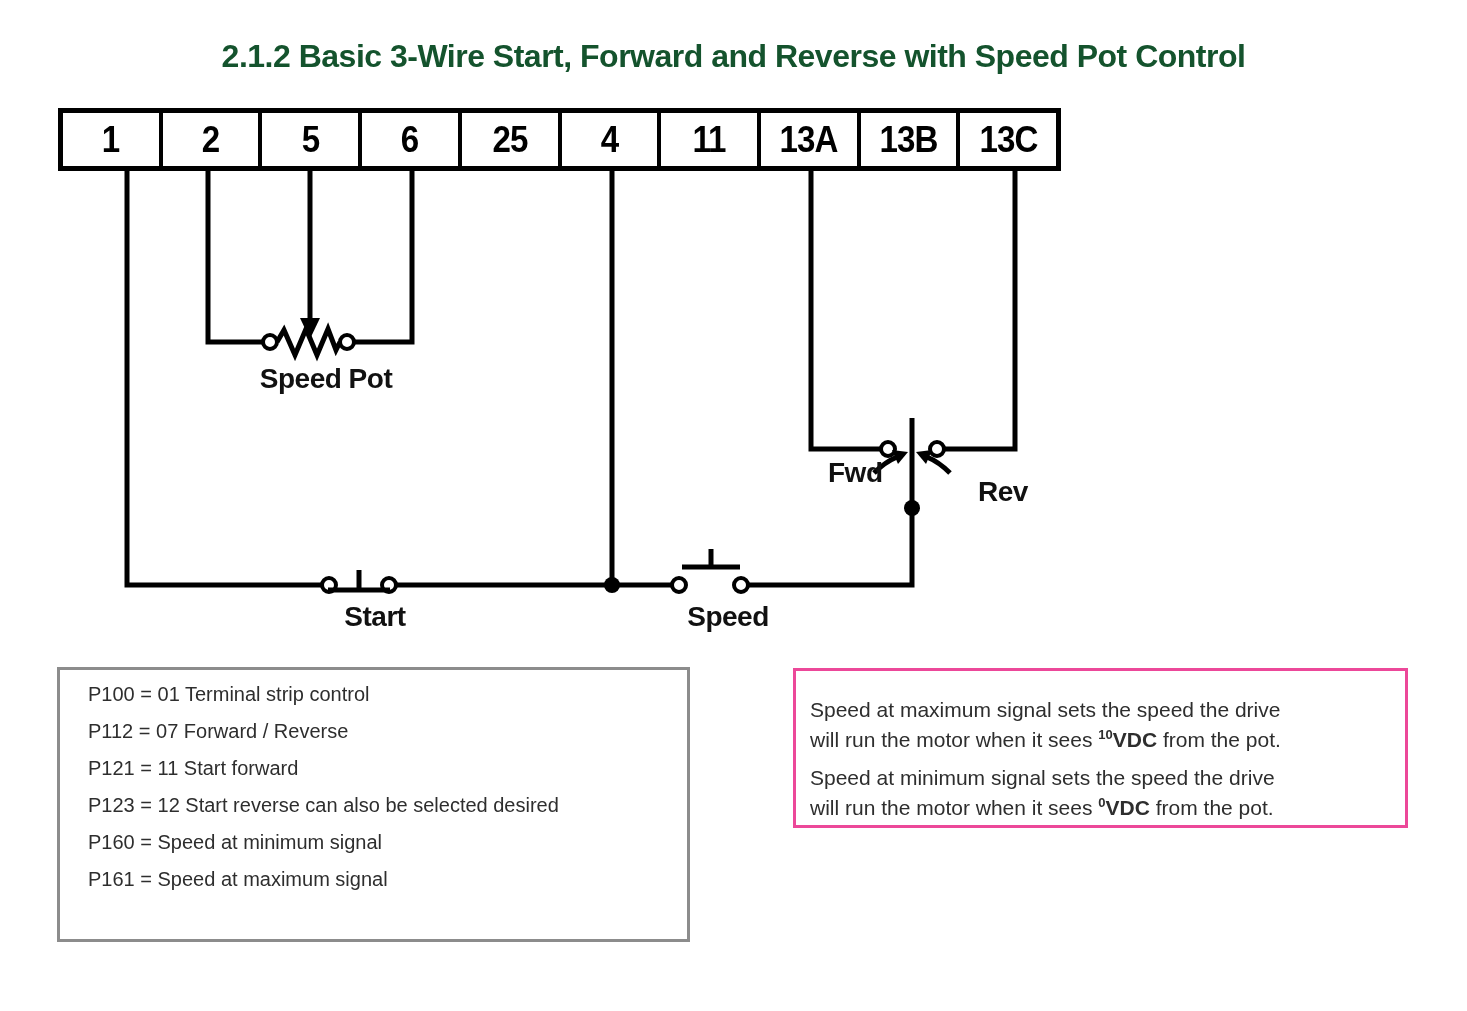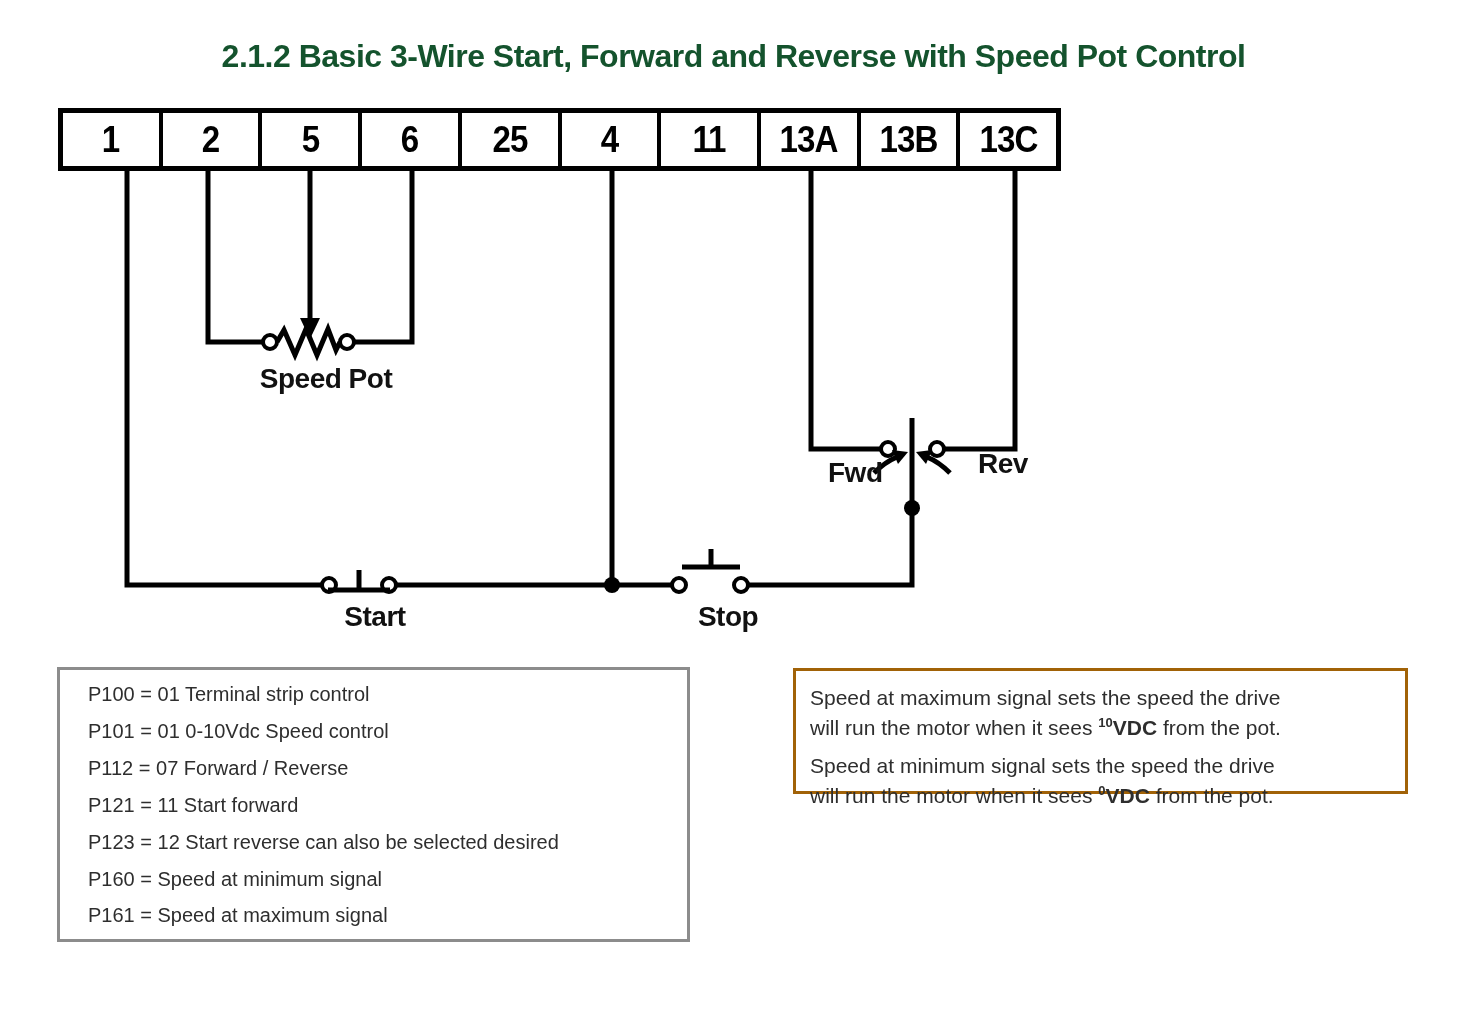--- a/index.html
+++ b/index.html
@@ -37,22 +37,22 @@
   
   .pbox{
     position:absolute;left:57px;top:667px;width:633px;height:275px;
     border:3px solid #8c8c8c;box-sizing:border-box;padding:6px 28px;background:#fff;
   }
   .pbox p{
     margin:0;font-size:20px;line-height:36.9px;color:#2e2e2e;white-space:nowrap;
   }
   
   .nbox{
-    position:absolute;left:793px;top:668px;width:615px;height:126px;
-    border:3px solid #a16207;box-sizing:border-box;padding:12px 14px;background:#fff;
+    position:absolute;left:793px;top:668px;width:615px;height:160px;
+    border:3px solid #ec4899;box-sizing:border-box;padding:24px 14px;background:#fff;
   }
   .nbox p{margin:0;font-size:21px;line-height:30px;color:#2e2e2e;}
   .nbox p.second{margin-top:8px;}
   .nbox sup{font-size:13px;font-weight:bold;line-height:0;}
   .nbox b{font-weight:bold;}
 </style>
 </head>
 <body>
 
 <div class="page">
@@ -134,27 +134,26 @@
       <polyline points="277,342 284,330 295,355 306,329 317,355 328,329 336,350 340,342"></polyline>
       <circle cx="347" cy="342" r="7" fill="#fff" stroke-width="4"></circle>
       <path d="M354,342 L412,342 L412,168"></path>
       <path d="M310,168 L310,321"></path>
       <polygon points="310,339 300,318 320,318" fill="#000" stroke="none"></polygon>
     </g>
   </svg>
 
   <span class="lbl center" style="left:310px;top:363px;">Speed Pot</span>
   <span class="lbl center" style="left:359px;top:601px;">Start</span>
-  <span class="lbl center" style="left:712px;top:601px;">Stop</span>
+  <span class="lbl center" style="left:712px;top:601px;">Speed</span>
   <span class="lbl" style="left:812px;top:457px;">Fwd</span>
-  <span class="lbl" style="left:962px;top:448px;">Rev</span>
+  <span class="lbl" style="left:962px;top:476px;">Rev</span>
 
   <div class="pbox">
     <p>P100 = 01 Terminal strip control</p>
-    <p>P101 = 01 0-10Vdc Speed control</p>
     <p>P112 = 07 Forward / Reverse</p>
     <p>P121 = 11 Start forward</p>
     <p>P123 = 12 Start reverse can also be selected desired</p>
     <p>P160 = Speed at minimum signal</p>
     <p>P161 = Speed at maximum signal</p>
   </div>
 
   <div class="nbox">
     <p><span>Speed at maximum signal sets the speed the drive</span><br><span>will run the motor when it sees </span><sup>10</sup><b>VDC</b><span> from the pot.</span></p>
     <p class="second"><span>Speed at minimum signal sets the speed the drive</span><br><span>will run the motor when it sees </span><sup>0</sup><b>VDC</b><span> from the pot.</span></p>

